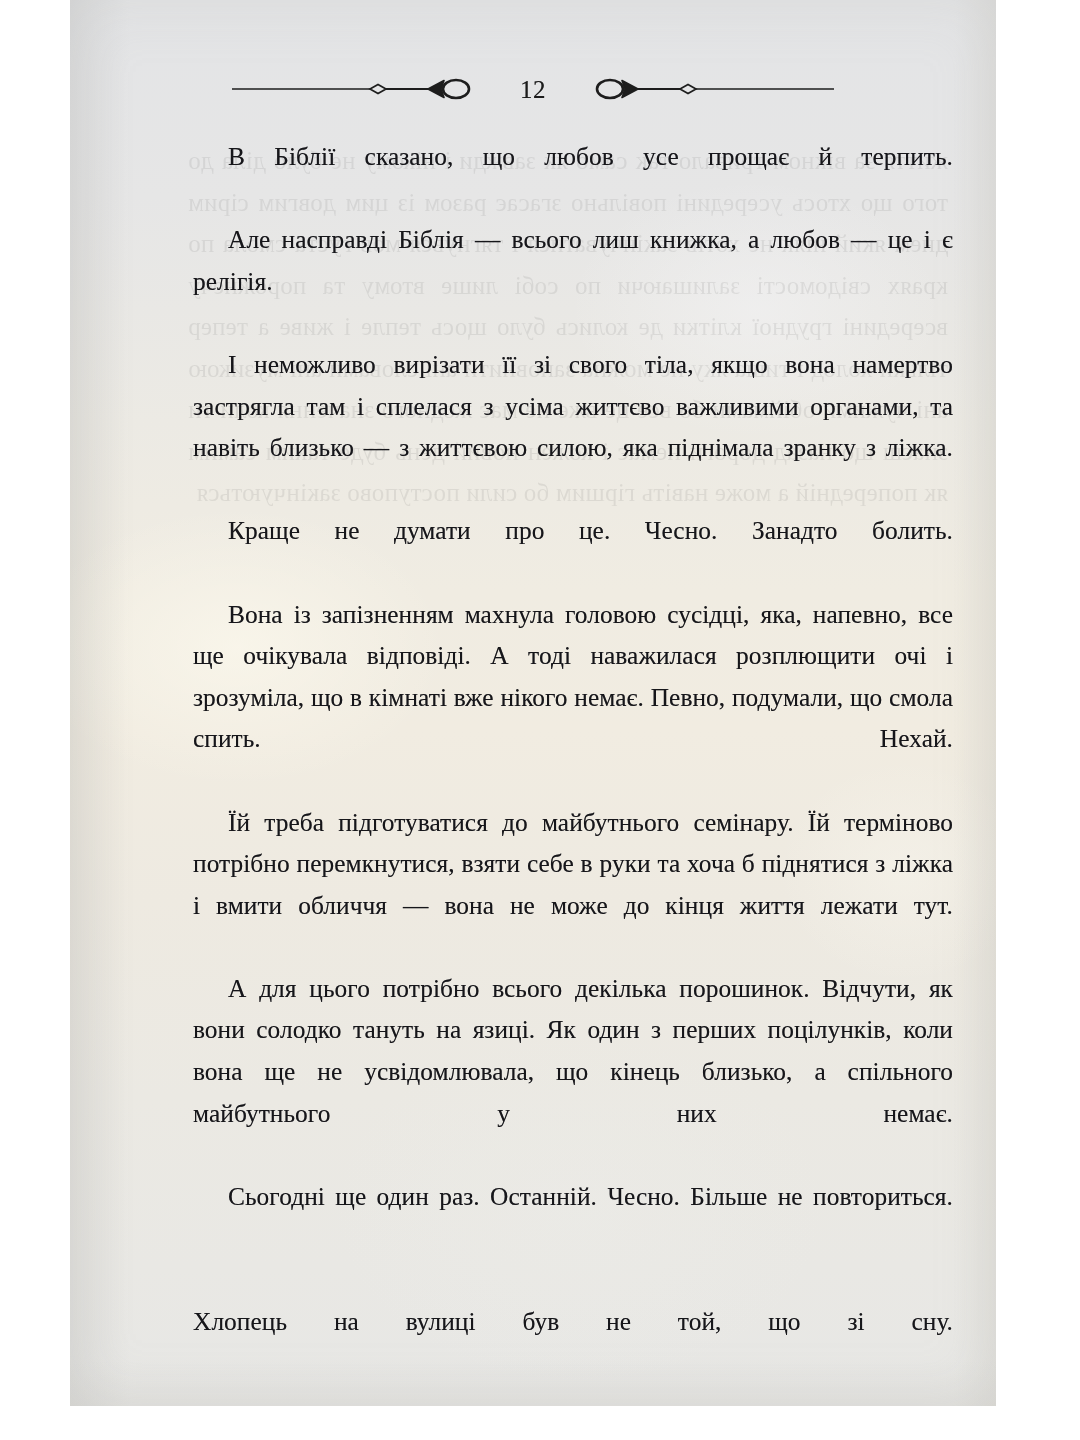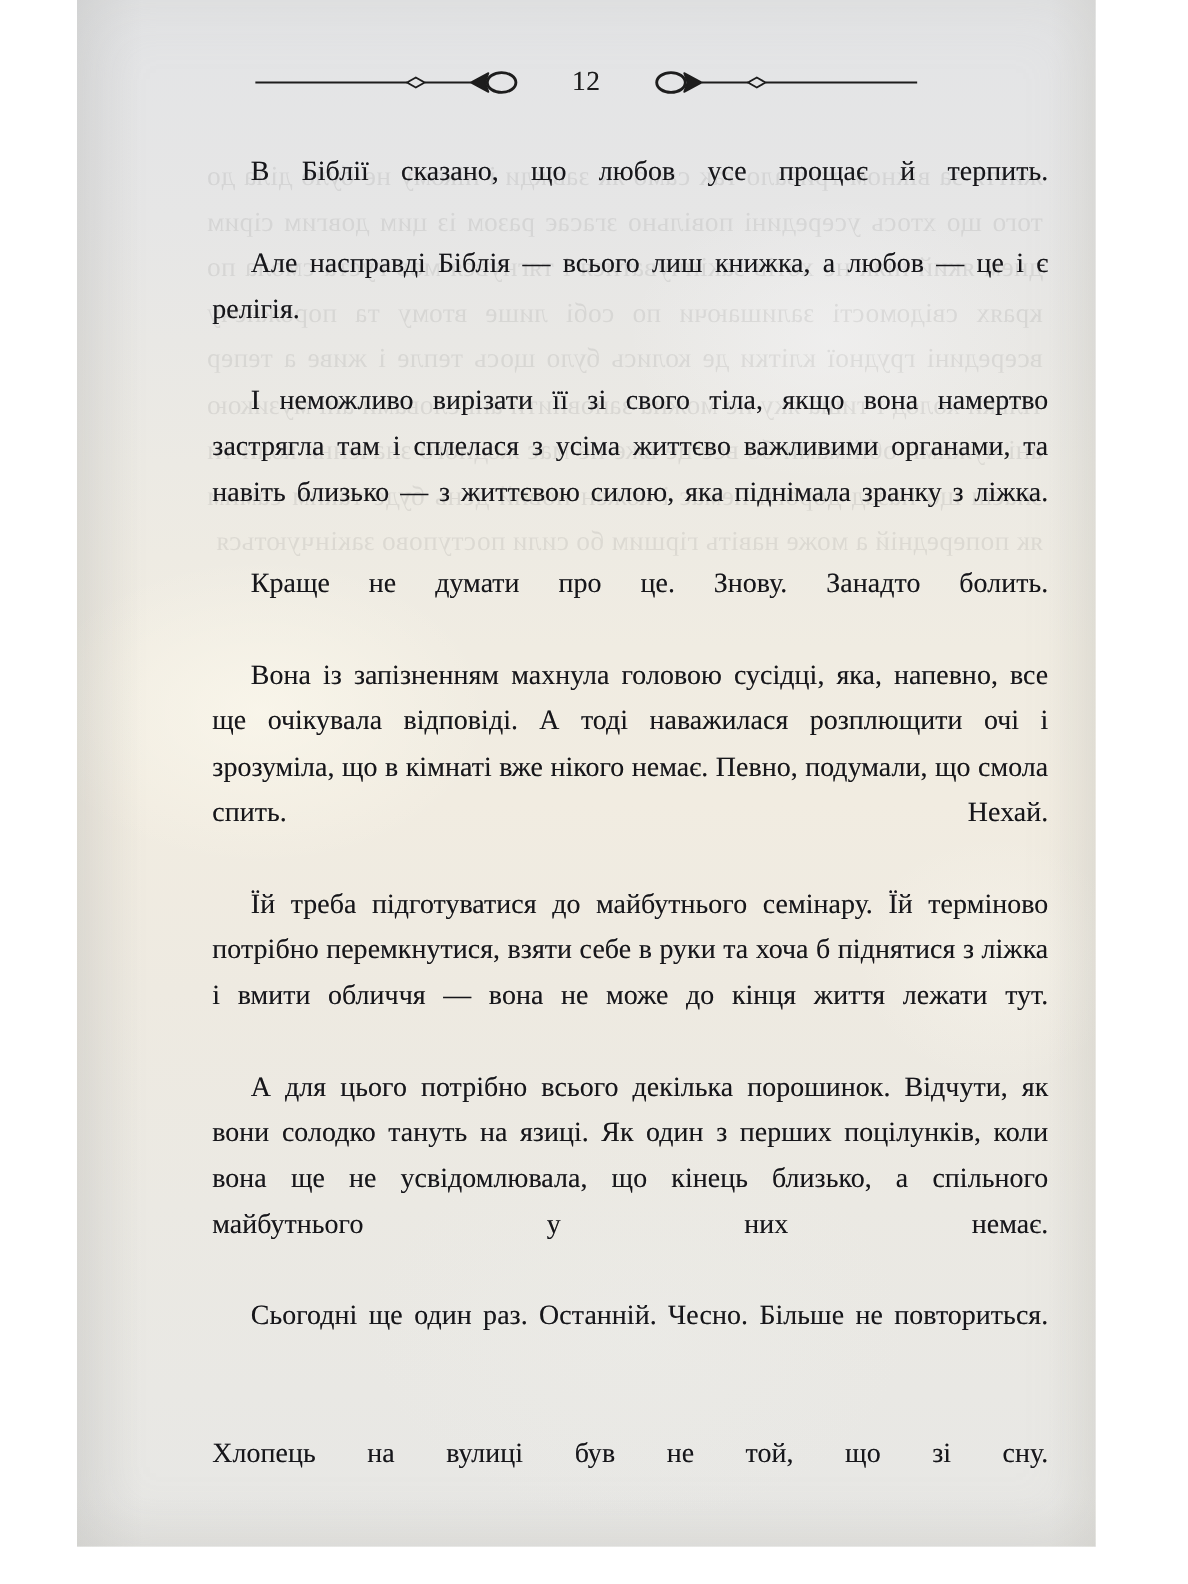--- a/index.html
+++ b/index.html
@@ -101,21 +101,21 @@
   }
 
   
   #running-head {
     position: absolute;
     left: 0;
     right: 0;
     top: 62px;
     height: 40px;
     display: flex;
-    align-items: flex-start;
+    align-items: flex-end;
     justify-content: center;
     gap: 12px;
     z-index: 3;
   }
   .ornament-svg { display: block; }
   #folio-number {
     font-family: "Liberation Serif", "DejaVu Serif", serif;
     font-size: 25px;
     color: #1c1c1c;
     line-height: 1;
@@ -197,21 +197,21 @@
           </g>
         </svg>
       </span>
 
     </div>
 
     <div id="text-block">
         <p>В Біблії сказано, що любов усе прощає й терпить.</p>
         <p>Але насправді Біблія — всього лиш книжка, а любов — це і є релігія.</p>
         <p>І неможливо вирізати її зі свого тіла, якщо вона намертво застрягла там і сплелася з усіма життєво важливими органами, та навіть близько — з життєвою силою, яка піднімала зранку з ліжка.</p>
-        <p>Краще не думати про це. Знову. Занадто болить.</p>
+        <p>Краще не думати про це. Чесно. Занадто болить.</p>
         <p>Вона із запізненням махнула головою сусідці, яка, напевно, все ще очікувала відповіді. А тоді наважилася розплющити очі і зрозуміла, що в кімнаті вже нікого немає. Певно, подумали, що смола спить. Нехай.</p>
         <p>Їй треба підготуватися до майбутнього семінару. Їй терміново потрібно перемкнутися, взяти себе в руки та хоча б піднятися з ліжка і вмити обличчя — вона не може до кінця життя лежати тут.</p>
         <p>А для цього потрібно всього декілька порошинок. Відчути, як вони солодко тануть на язиці. Як один з перших поцілунків, коли вона ще не усвідомлювала, що кінець близько, а спільного майбутнього у них немає.</p>
         <p>Сьогодні ще один раз. Останній. Чесно. Більше не повториться.</p>
         <p class="no-indent section-gap">Хлопець на вулиці був не той, що зі сну.</p>
       </div>
 
   </div>
 </div>
 

